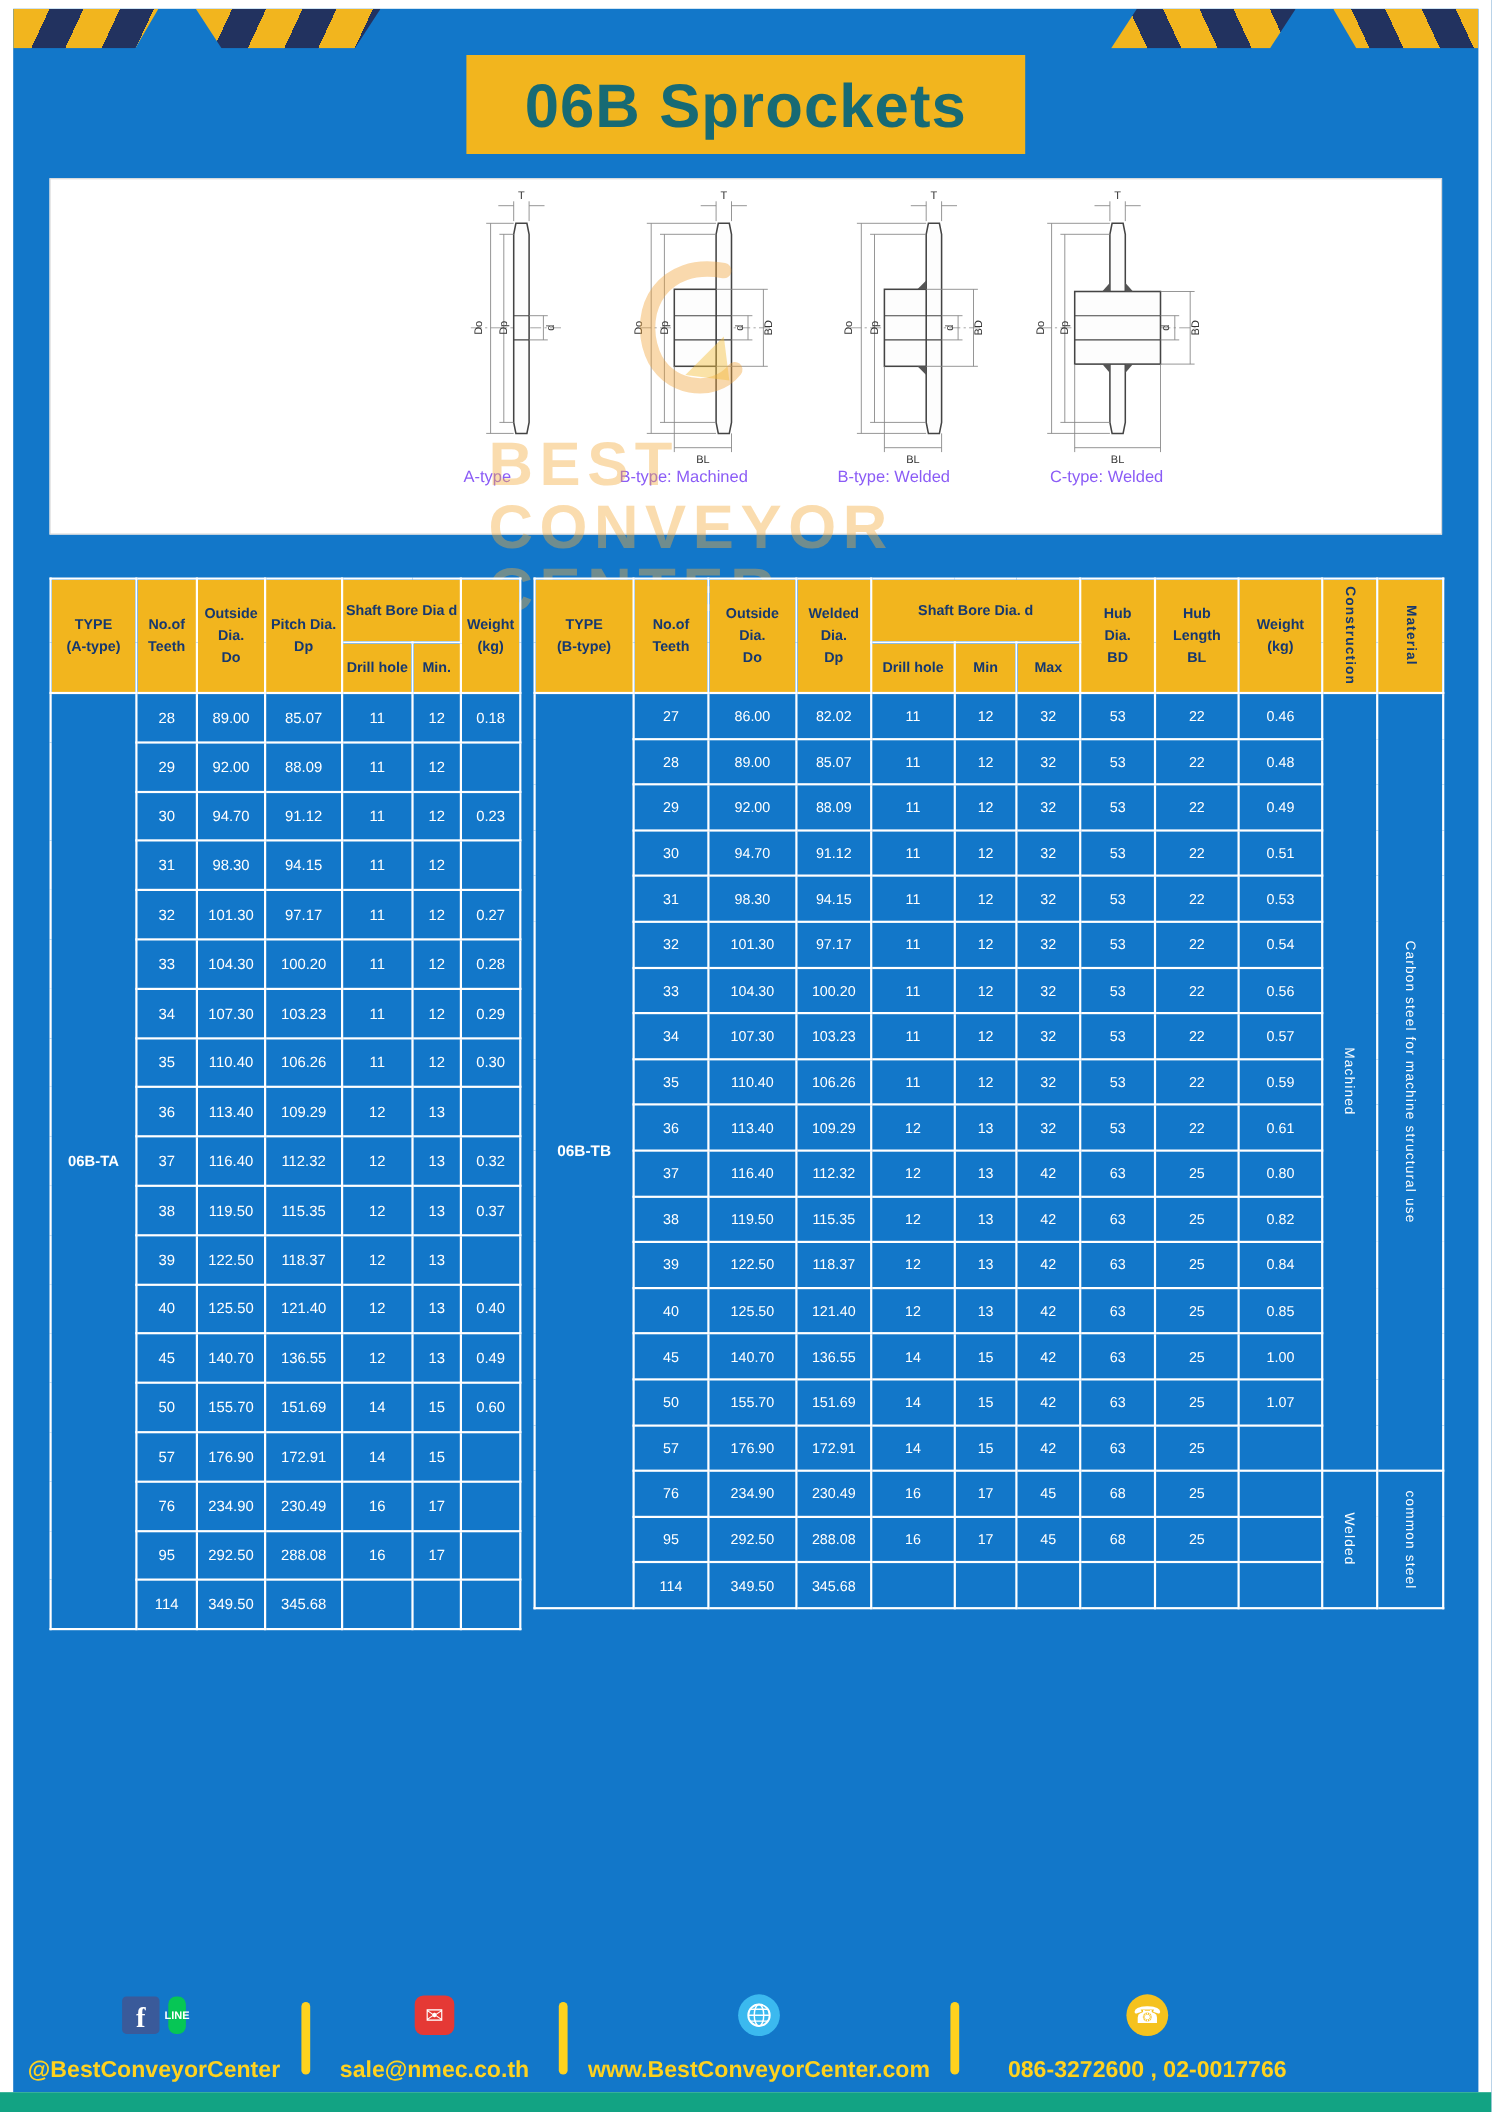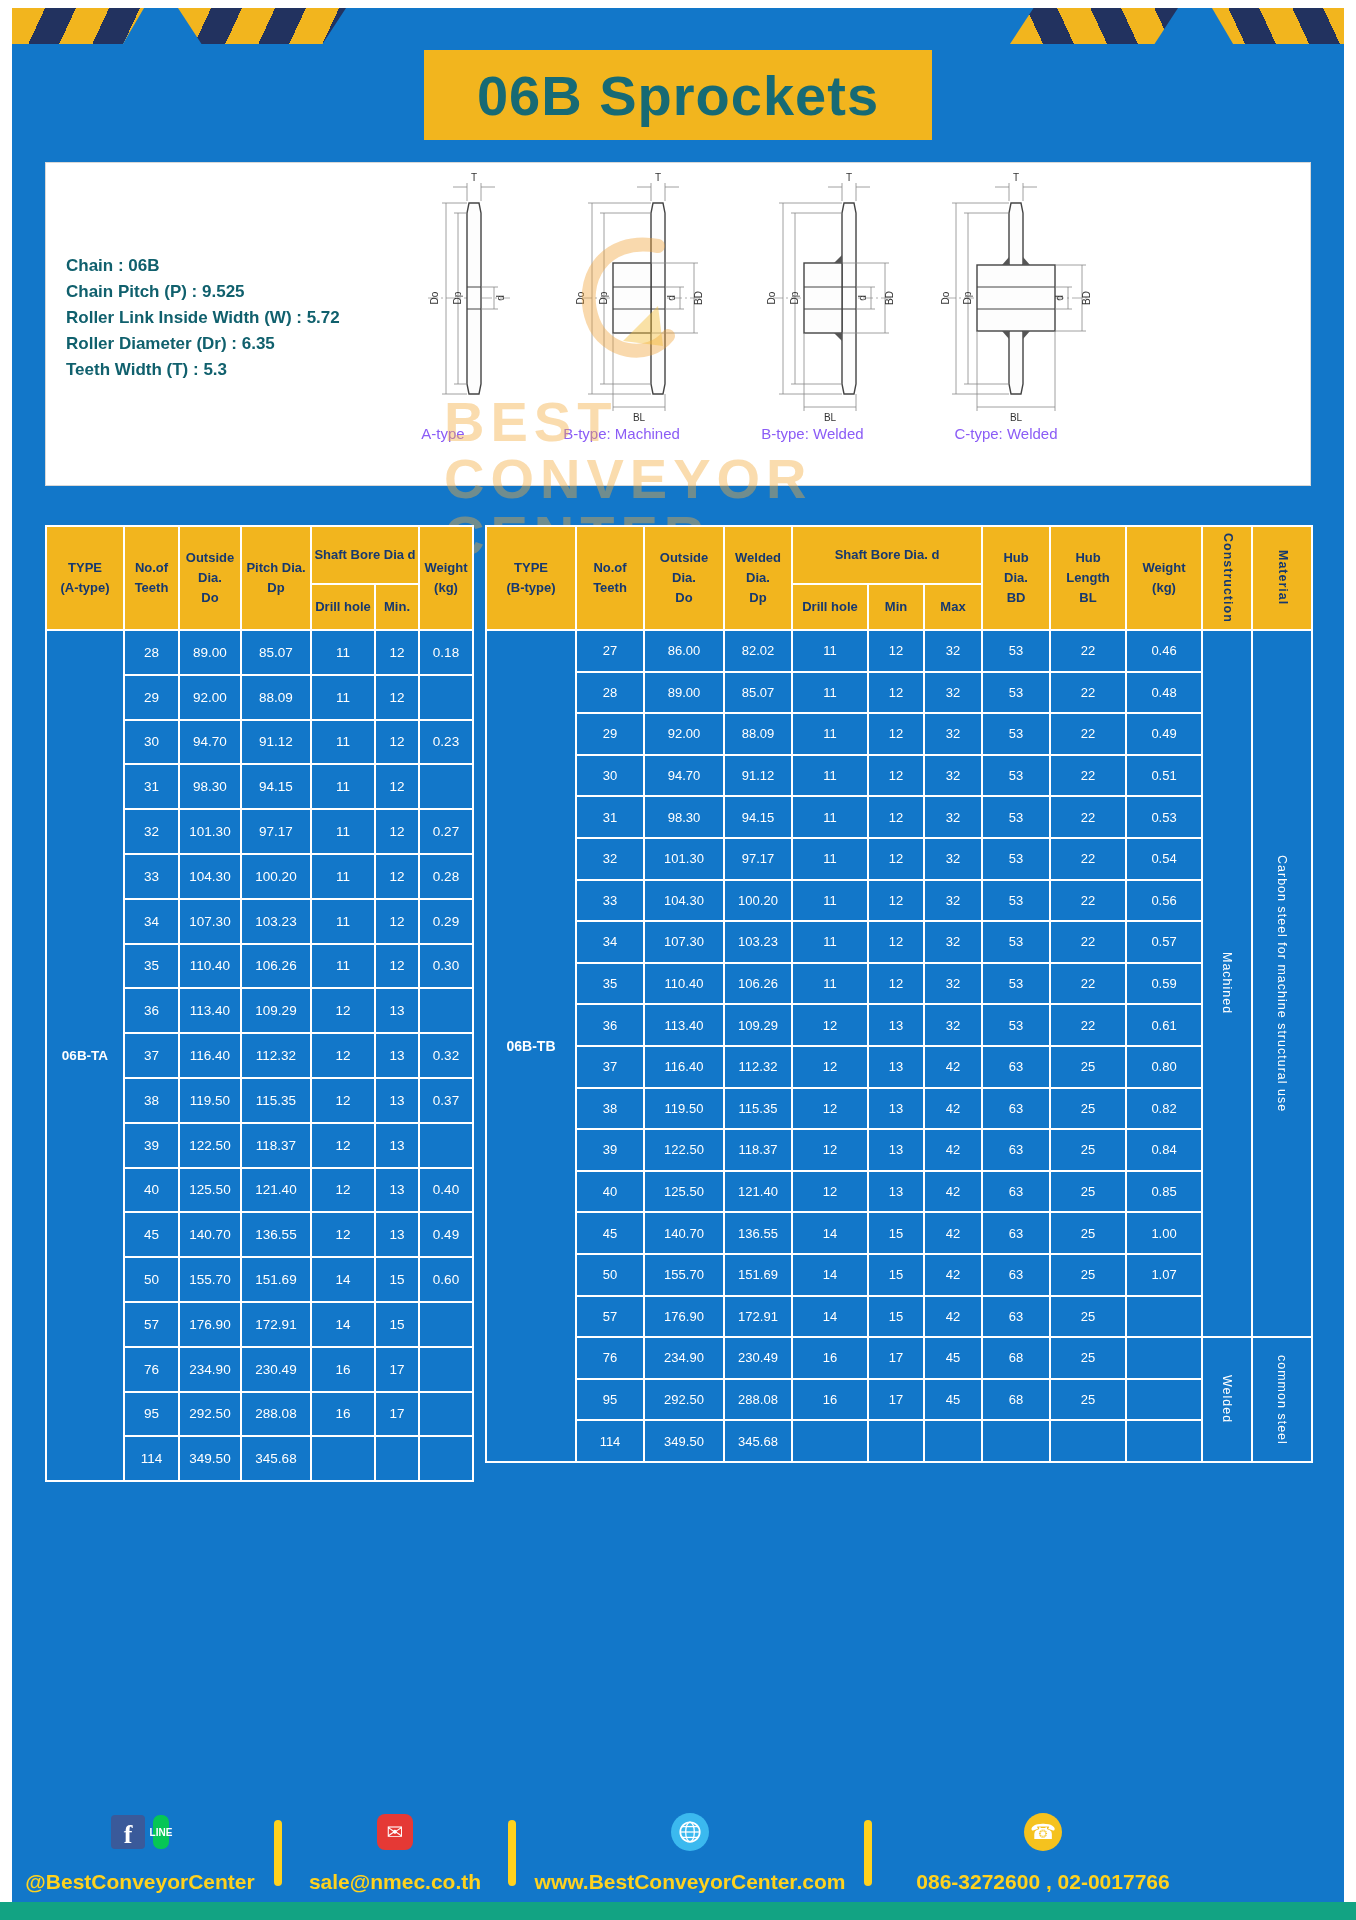--- a/index.html
+++ b/index.html
@@ -75,27 +75,20 @@
   <div class="hazard hz-l1"></div>
   <div class="hazard hz-l2"></div>
   <div class="hazard mir hz-r1"></div>
   <div class="hazard mir hz-r2"></div>
 
   <div class="title-banner">
     <div class="t">06B Sprockets</div>
   </div>
 
   <div class="spec-panel">
-    <div class="specs">
-      <div class="spec-line">Chain : 06B</div>
-      <div class="spec-line">Chain Pitch (P) : 9.525</div>
-      <div class="spec-line">Roller Link Inside Width (W) : 5.72</div>
-      <div class="spec-line">Roller Diameter (Dr) : 6.35</div>
-      <div class="spec-line">Teeth Width (T) : 5.3</div>
-    </div>
 
     <div class="drawings">
 
       <div class="draw-cell">
         <svg width="150" height="252" viewBox="0 0 150 252">
           <line x1="60" y1="127" x2="142" y2="127" stroke="#999" stroke-width="0.8" stroke-dasharray="10 3 2 3"></line>
           <polygon points="101,32 111,32 113,42 113,213 111,223 101,223 99,213 99,42" fill="#fdfdfd" stroke="#444" stroke-width="1.4"></polygon>
           <line x1="99" y1="116" x2="113" y2="116" stroke="#444" stroke-width="1"></line>
           <line x1="99" y1="138" x2="113" y2="138" stroke="#444" stroke-width="1"></line>
           <line x1="99" y1="30" x2="99" y2="12" stroke="#888" stroke-width="0.8"></line>

